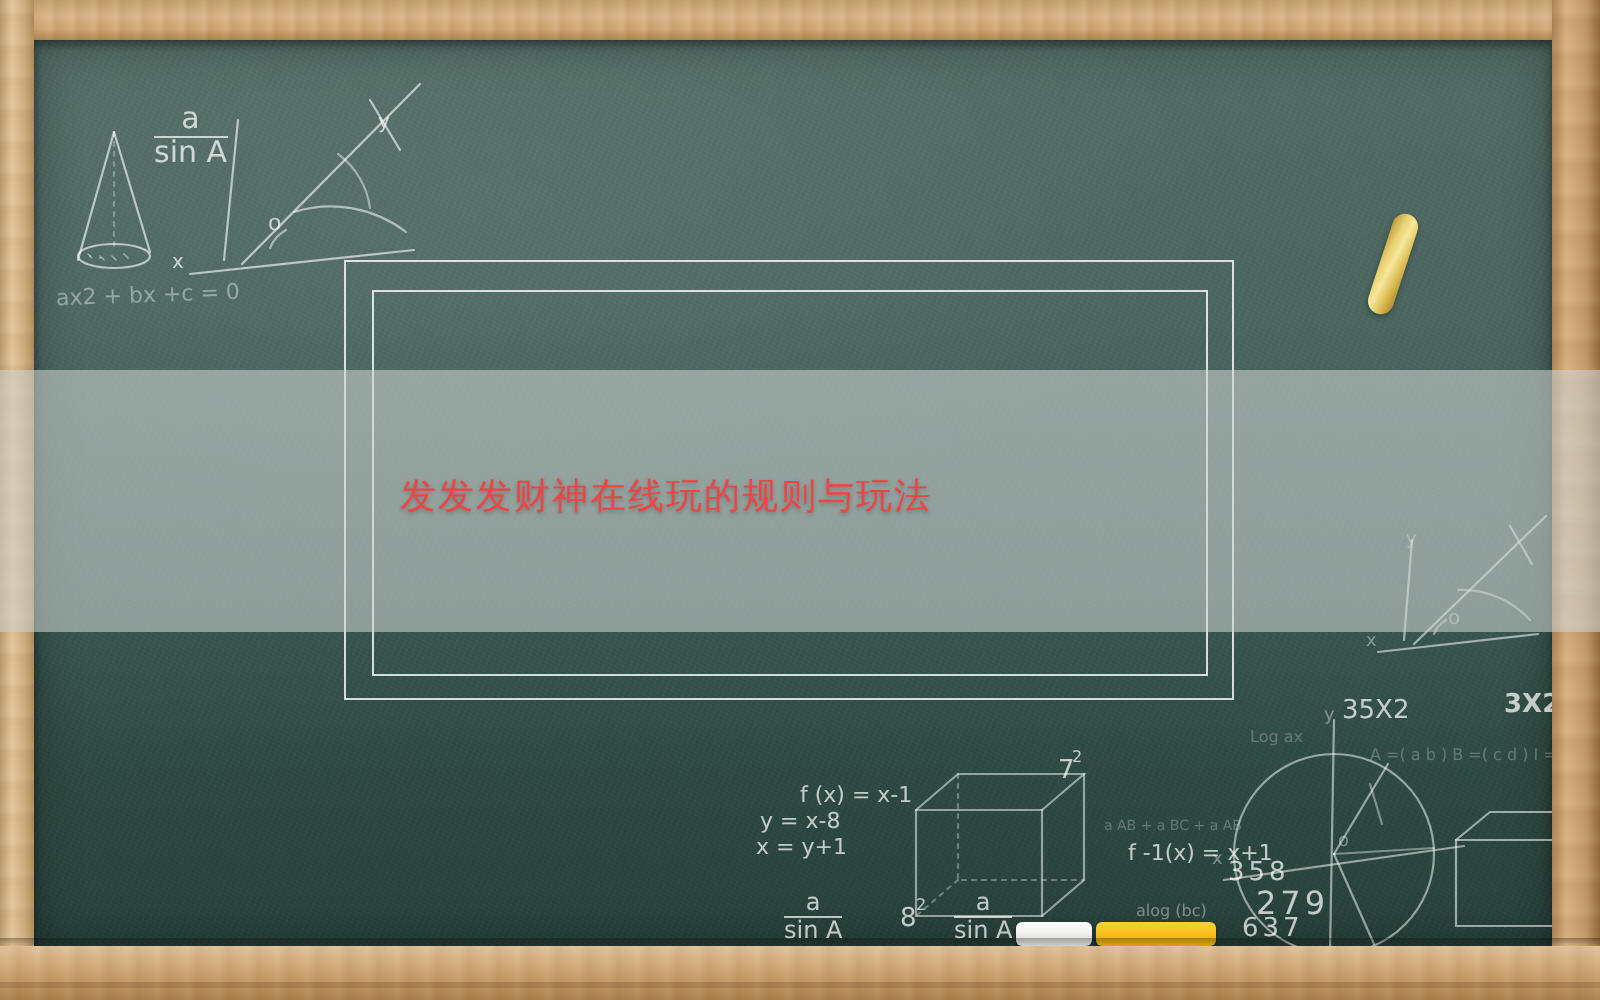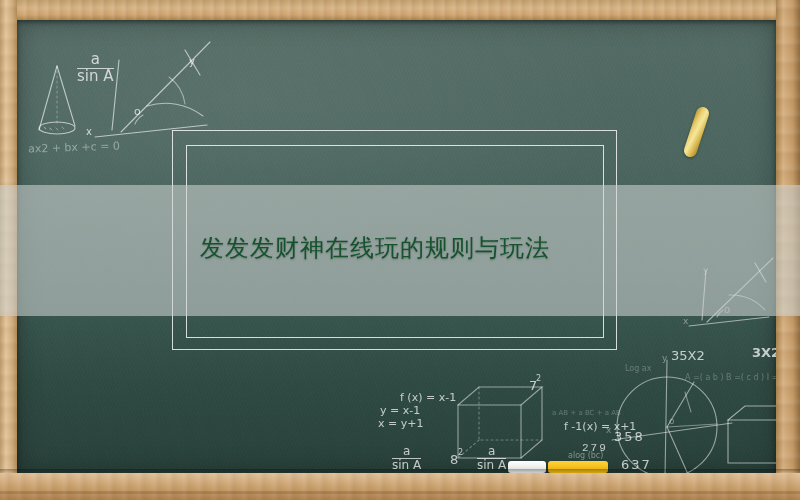--- a/index.html
+++ b/index.html
@@ -126,24 +126,24 @@
     top: 185px;
     width: 800px;
     height: 131px;
     background: rgba(205,211,209,0.58);
   }
   .title {
     position: absolute;
     left: 200px;
     top: 232px;
     width: 420px;
-    font-size: 24px;
+    font-size: 18px;
     line-height: 32px;
     letter-spacing: 1px;
-    color: #14532d;
+    color: #ef4444;
     text-shadow: 0 1px 2px rgba(0,0,0,0.25);
     white-space: nowrap;
   }
 
   
   .chalk-yellow-diag {
     position: absolute;
     left: 673px;
     top: 86px;
     width: 13px;
@@ -271,21 +271,21 @@
     <div class="ctext" style="left:60px; top:32px; font-size:15px;">
       <span class="frac">
         <span class="num">a</span>
         <span class="den">sin A</span>
       </span>
     </div>
 
     <div class="ctext dim" style="left:11px; top:121px; font-size:11px; transform:rotate(-2deg);">ax2 + bx +c = 0</div>
 
     <div class="ctext" style="left:355px; top:371px; font-size:11px;margin-left:28px;">f (x)  =  x-1</div>
-    <div class="ctext" style="left:363px; top:384px; font-size:11px;">y  =  x-1</div>
+    <div class="ctext" style="left:363px; top:384px; font-size:11px;">y  =  x-8</div>
     <div class="ctext" style="left:361px; top:397px; font-size:11px;">x  =  y+1</div>
 
     <div class="ctext" style="left:512px; top:358px; font-size:13px;">7</div>
     <div class="ctext" style="left:519px; top:354px; font-size:8px;">2</div>
 
     <div class="ctext faint" style="left:535px; top:389px; font-size:7px;">a AB + a BC + a AB</div>
 
     <div class="ctext" style="left:375px; top:425px; font-size:12px;">
       <span class="frac">
         <span class="num">a</span>
@@ -300,21 +300,21 @@
       <span class="frac">
         <span class="num">a</span>
         <span class="den">sin A</span>
       </span>
     </div>
 
     <div class="ctext" style="left:547px; top:400px; font-size:11px;text-align:center;">f -1(x)  =  x+1</div>
     <div class="ctext dim" style="left:551px; top:431px; font-size:8px;">alog (bc)</div>
 
     <div class="ctext" style="left:597px; top:409px; font-size:13px; letter-spacing:2px;">358</div>
-    <div class="ctext" style="left:565px; top:422px; font-size:11px; letter-spacing:2px;font-family:Liberation Mono, monospace;">279</div>
+    <div class="ctext" style="left:611px; top:422px; font-size:16px; letter-spacing:2px;">279</div>
     <div class="ctext" style="left:604px; top:437px; font-size:13px; letter-spacing:2px;">637</div>
 
     <div class="ctext" style="left:654px; top:328px; font-size:13px; font-weight:normal;">35X2</div>
     <div class="ctext" style="left:735px; top:325px; font-size:13px; font-weight:bold;">3X2</div>
     <div class="ctext faint" style="left:608px; top:344px; font-size:8px;text-align:center;">Log ax</div>
     <div class="ctext faint" style="left:668px; top:353px; font-size:8px;">A =( a  b )  B =( c  d )  I =( 1  0 )</div>
     <div class="ctext dim" style="left:645px; top:333px; font-size:9px;">y</div>
     <div class="ctext dim" style="left:589px; top:405px; font-size:9px;">x</div>
     <div class="ctext dim" style="left:652px; top:396px; font-size:9px;">o</div>
 

